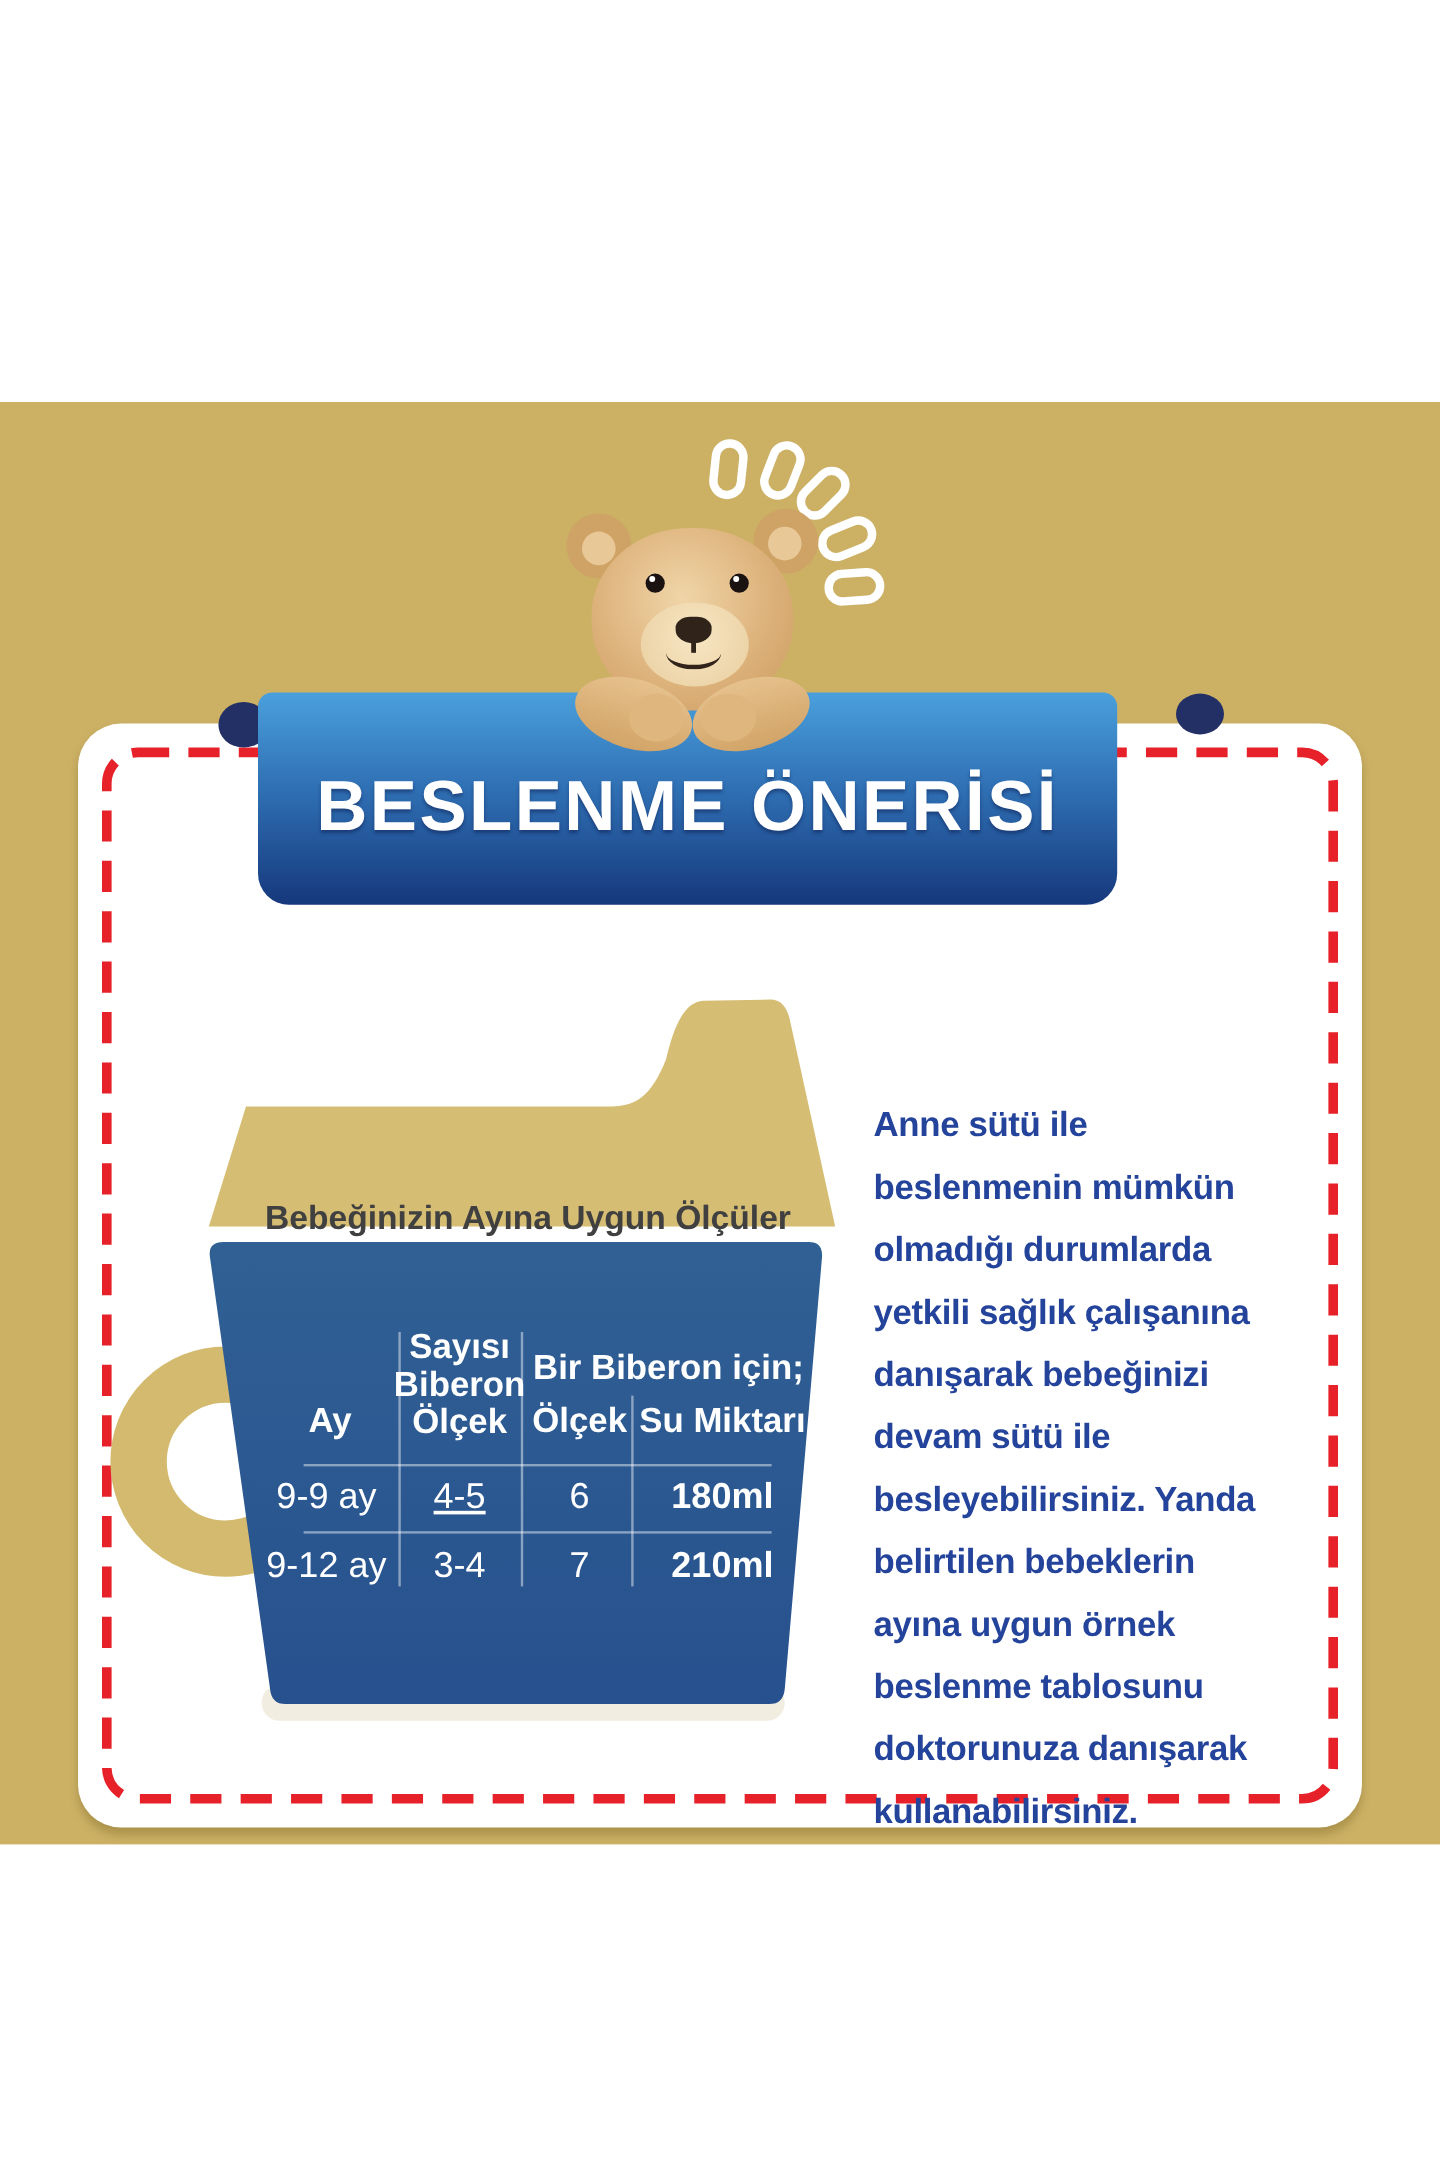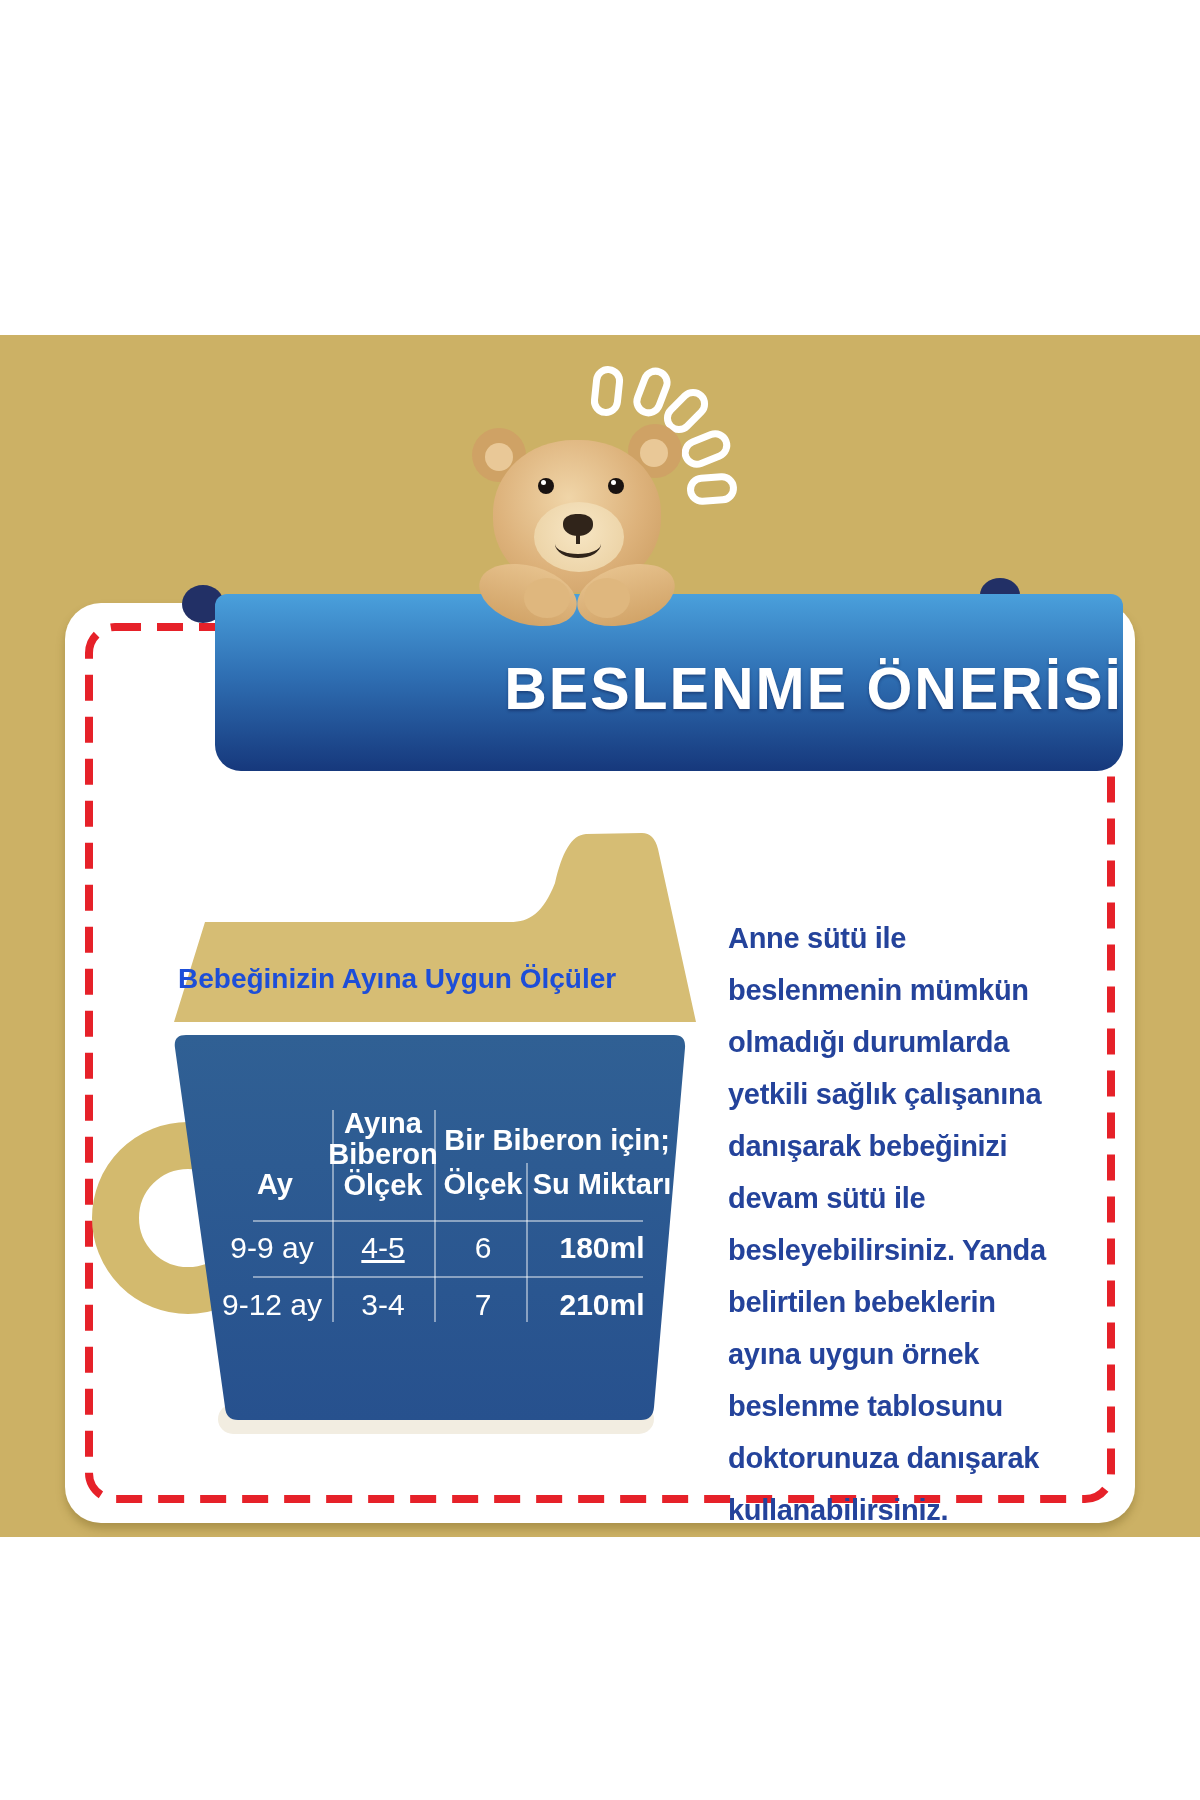--- a/index.html
+++ b/index.html
@@ -7,23 +7,23 @@
        font-family:"Liberation Sans","DejaVu Sans",sans-serif;}
   .abs{position:absolute;}
 
   
   #gold-band{left:0;top:335px;width:1200px;height:1202px;background:#ccb165;}
   #panel{left:65px;top:603px;width:1070px;height:920px;background:#ffffff;
          border-radius:36px;box-shadow:0 6px 8px rgba(110,88,25,.35);}
 
   
   .curl{width:42px;height:38px;border-radius:50%;background:#223066;}
-  #ribbon{left:215px;top:594px;width:908px;height:177px;
+  #ribbon{left:215px;top:577px;width:716px;height:177px;
           background:linear-gradient(180deg,#4aa0dc 0%,#2f6fb3 46%,#16387c 100%);
-          border-radius:12px 12px 26px 26px;display:flex;align-items:center;justify-content:flex-end;}
+          border-radius:12px 12px 26px 26px;display:flex;align-items:center;justify-content:center;}
   #ribbon-title{color:#ffffff;font-size:59px;font-weight:bold;letter-spacing:2px;
                 padding-top:12px;text-shadow:0 2px 3px rgba(10,25,70,.45);white-space:nowrap;}
 
   
   #bear{left:462px;top:418px;width:230px;height:215px;}
   .ear{width:54px;height:54px;border-radius:50%;background:#cfa265;}
   .ear-in{width:28px;height:28px;border-radius:50%;background:#e9c897;}
   #bear-head{left:31px;top:22px;width:168px;height:152px;border-radius:48%;
              background:radial-gradient(circle at 45% 38%,#f0d5a8 0%,#ddb27b 55%,#c9995c 100%);}
   #bear-muzzle{left:72px;top:84px;width:90px;height:70px;border-radius:50%;
@@ -37,22 +37,22 @@
   .arm{width:100px;height:58px;border-radius:50%;
        background:linear-gradient(180deg,#e6c18c,#d2a468);}
   .paw{width:46px;height:40px;border-radius:50%;background:#dfb77e;}
 
   
   .pill{width:30px;height:50px;border:7px solid #ffffff;border-radius:18px;box-sizing:border-box;}
 
   
   #cup-handle{left:92px;top:1122px;width:192px;height:192px;border-radius:50%;
               border:47px solid #d3ba6e;box-sizing:border-box;}
-  #lid-heading{left:178px;top:963px;width:524px;text-align:left;white-space:nowrap;
-               font-size:28px;font-weight:bold;color:#1d4ed8;}
+  #lid-heading{left:178px;top:999px;width:524px;text-align:center;white-space:nowrap;
+               font-size:28px;font-weight:bold;color:#404040;}
   
   .vline{width:2px;background:rgba(255,255,255,.45);}
   .hline{height:2px;background:rgba(255,255,255,.45);}
   .th,.td{color:#ffffff;white-space:nowrap;transform:translateX(-50%);}
   .th{font-weight:bold;font-size:29px;}
   .td{font-size:30px;}
   .td.b{font-weight:bold;}
   #col-daily{text-align:center;line-height:31px;}
 
   
@@ -129,21 +129,21 @@
 </svg>
 
 <div class="abs vline" style="left:332px;top:1110px;height:212px;"></div>
 <div class="abs vline" style="left:434px;top:1110px;height:212px;"></div>
 <div class="abs vline" style="left:526px;top:1163px;height:159px;"></div>
 <div class="abs hline" style="left:253px;top:1220px;width:390px;"></div>
 <div class="abs hline" style="left:253px;top:1276px;width:390px;"></div>
 
 <div class="abs th" style="left:275px;top:1168px;">Ay</div>
 <div id="col-daily" class="abs" style="left:383px;top:1108px;transform:translateX(-50%);">
-  <div class="th" style="transform:none;">Ayına</div>
+  <div class="th" style="transform:none;">Sayısı</div>
   <div class="th" style="transform:none;">Biberon</div>
   <div class="th" style="transform:none;">Ölçek</div>
 </div>
 <div class="abs th" style="left:557px;top:1124px;">Bir Biberon için;</div>
 <div class="abs th" style="left:483px;top:1168px;">Ölçek</div>
 <div class="abs th" style="left:602px;top:1168px;">Su Miktarı</div>
 
 <div>
   <div class="abs td" style="left:272px;top:1231px;">9-9 ay</div>
   <div class="abs td" style="left:383px;top:1231px;text-decoration:underline;">4-5</div>

